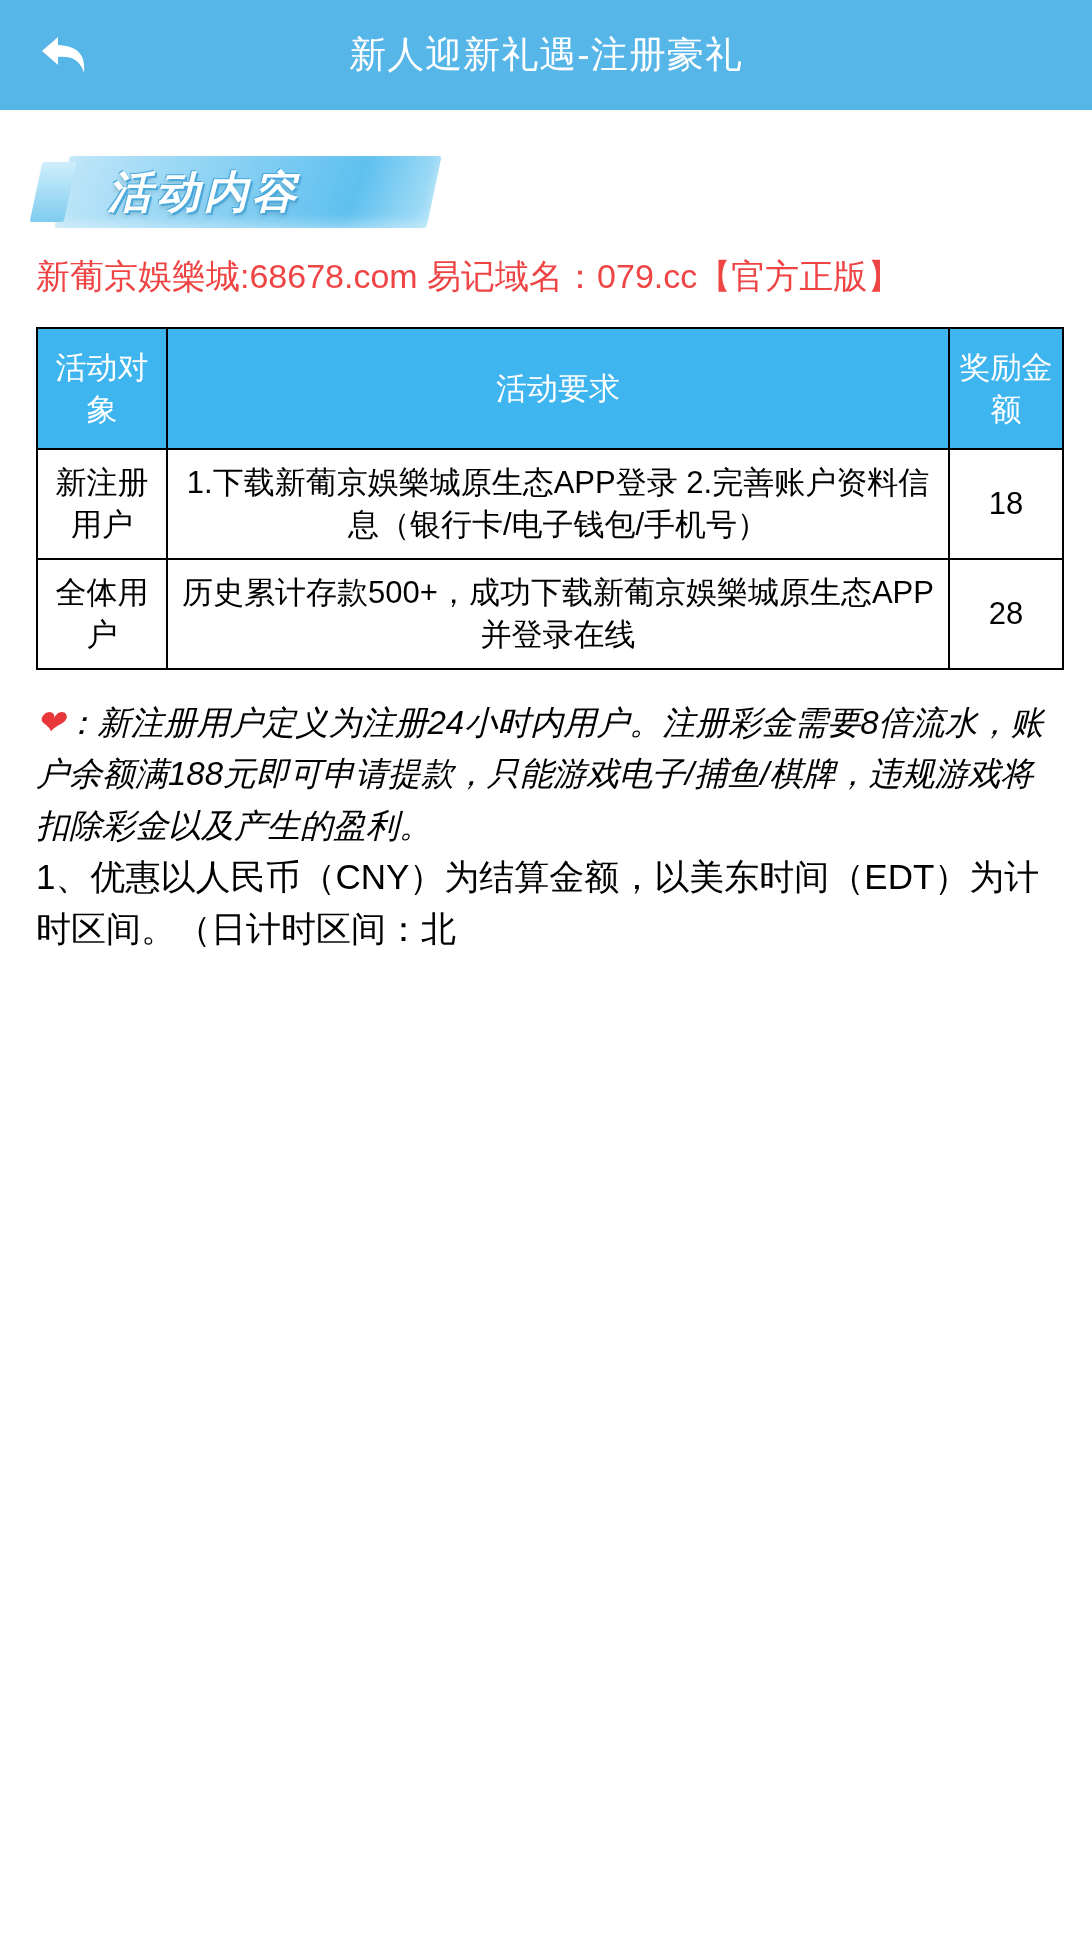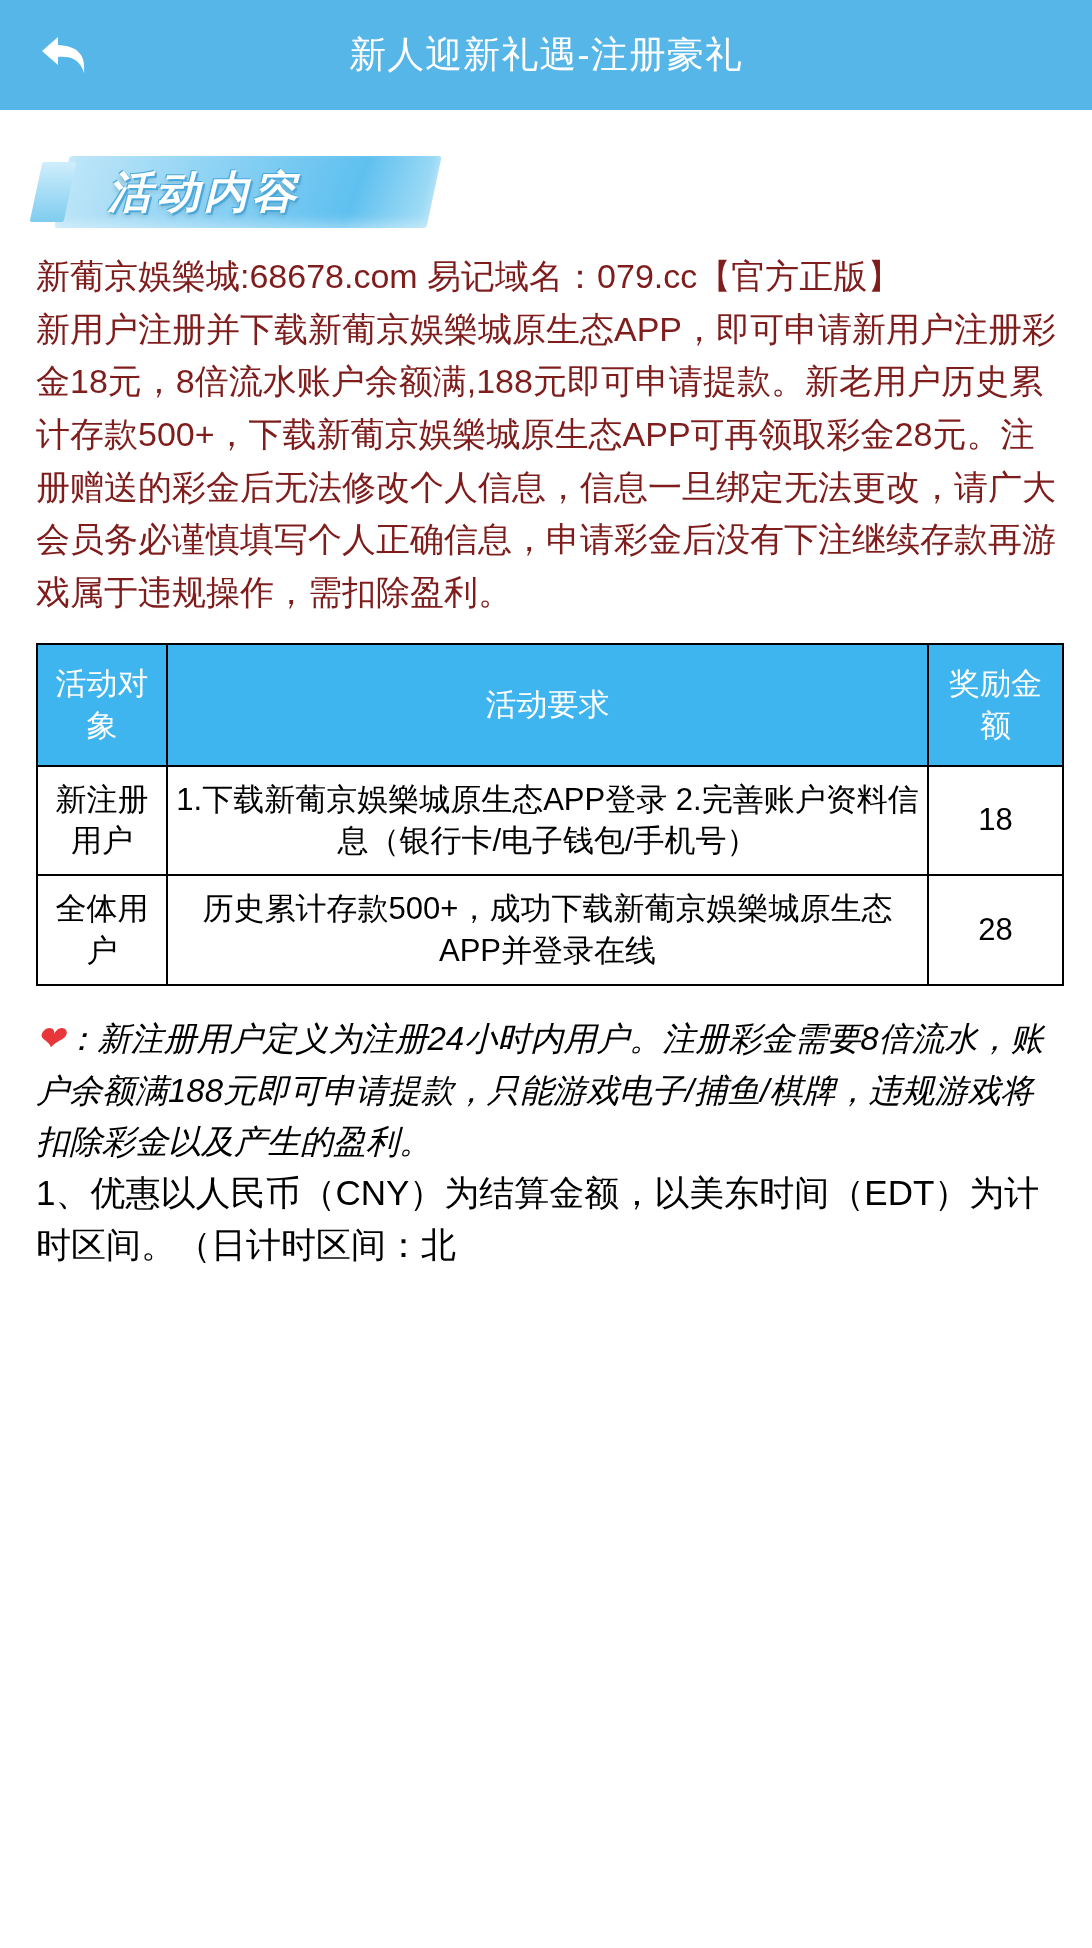--- a/index.html
+++ b/index.html
@@ -94,21 +94,21 @@
       2px 2px 0 #4aa9dc,
       -1px -1px 0 #4aa9dc,
       0 3px 5px rgba(0,0,0,0.18);
   }
 
   
   p.para {
     margin: 0 0 0 0;
     font-size: 34px;
     line-height: 1.55;
-    color: #7f1d1d;
+    color: #ef4444;
     word-break: break-word;
   }
   .para-domain { margin-bottom: 44px; }
   .para-main { margin-bottom: 40px; }
 
   
   table.promo-table {
     width: 100%;
     border-collapse: collapse;
     margin: 24px 0 22px 0;
@@ -123,21 +123,21 @@
     line-height: 1.35;
     padding: 12px 8px;
   }
   table.promo-table thead th {
     background: #3fb5ef;
     color: #ffffff;
     font-weight: normal;
     padding: 18px 6px;
   }
   .col-obj { width: 130px; }
-  .col-amt { width: 135px; }
+  .col-amt { width: 114px; }
   td.amount { font-size: 34px; }
   td.obj { font-size: 31px; line-height: 1.4; }
   td.req { text-align: center; padding: 14px 12px; }
 
   
   .note {
     font-size: 33px;
     line-height: 1.55;
     margin: 26px 0 0 0;
     font-style: italic;
@@ -171,21 +171,20 @@
 
 <div class="page">
 
   <div class="section-banner">
     <div class="banner-shape"></div>
     <div class="banner-text">活动内容</div>
   </div>
 
   <p class="para para-domain">新葡京娛樂城:68678.com  易记域名：079.cc【官方正版】</p>
 
-  <p class="para para-main">新用户注册并下载新葡京娛樂城原生态APP，即可申请新用户注册彩金18元，8倍流水账户余额满,188元即可申请提款。新老用户历史累计存款500+，下载新葡京娛樂城原生态APP可再领取彩金28元。注册赠送的彩金后无法修改个人信息，信息一旦绑定无法更改，请广大会员务必谨慎填写个人正确信息，申请彩金后没有下注继续存款再游戏属于违规操作，需扣除盈利。</p>
 
   <table class="promo-table">
     <thead>
       <tr>
         <th class="col-obj">活动对象</th>
         <th>活动要求</th>
         <th class="col-amt">奖励金额</th>
       </tr>
     </thead>
     <tbody>

